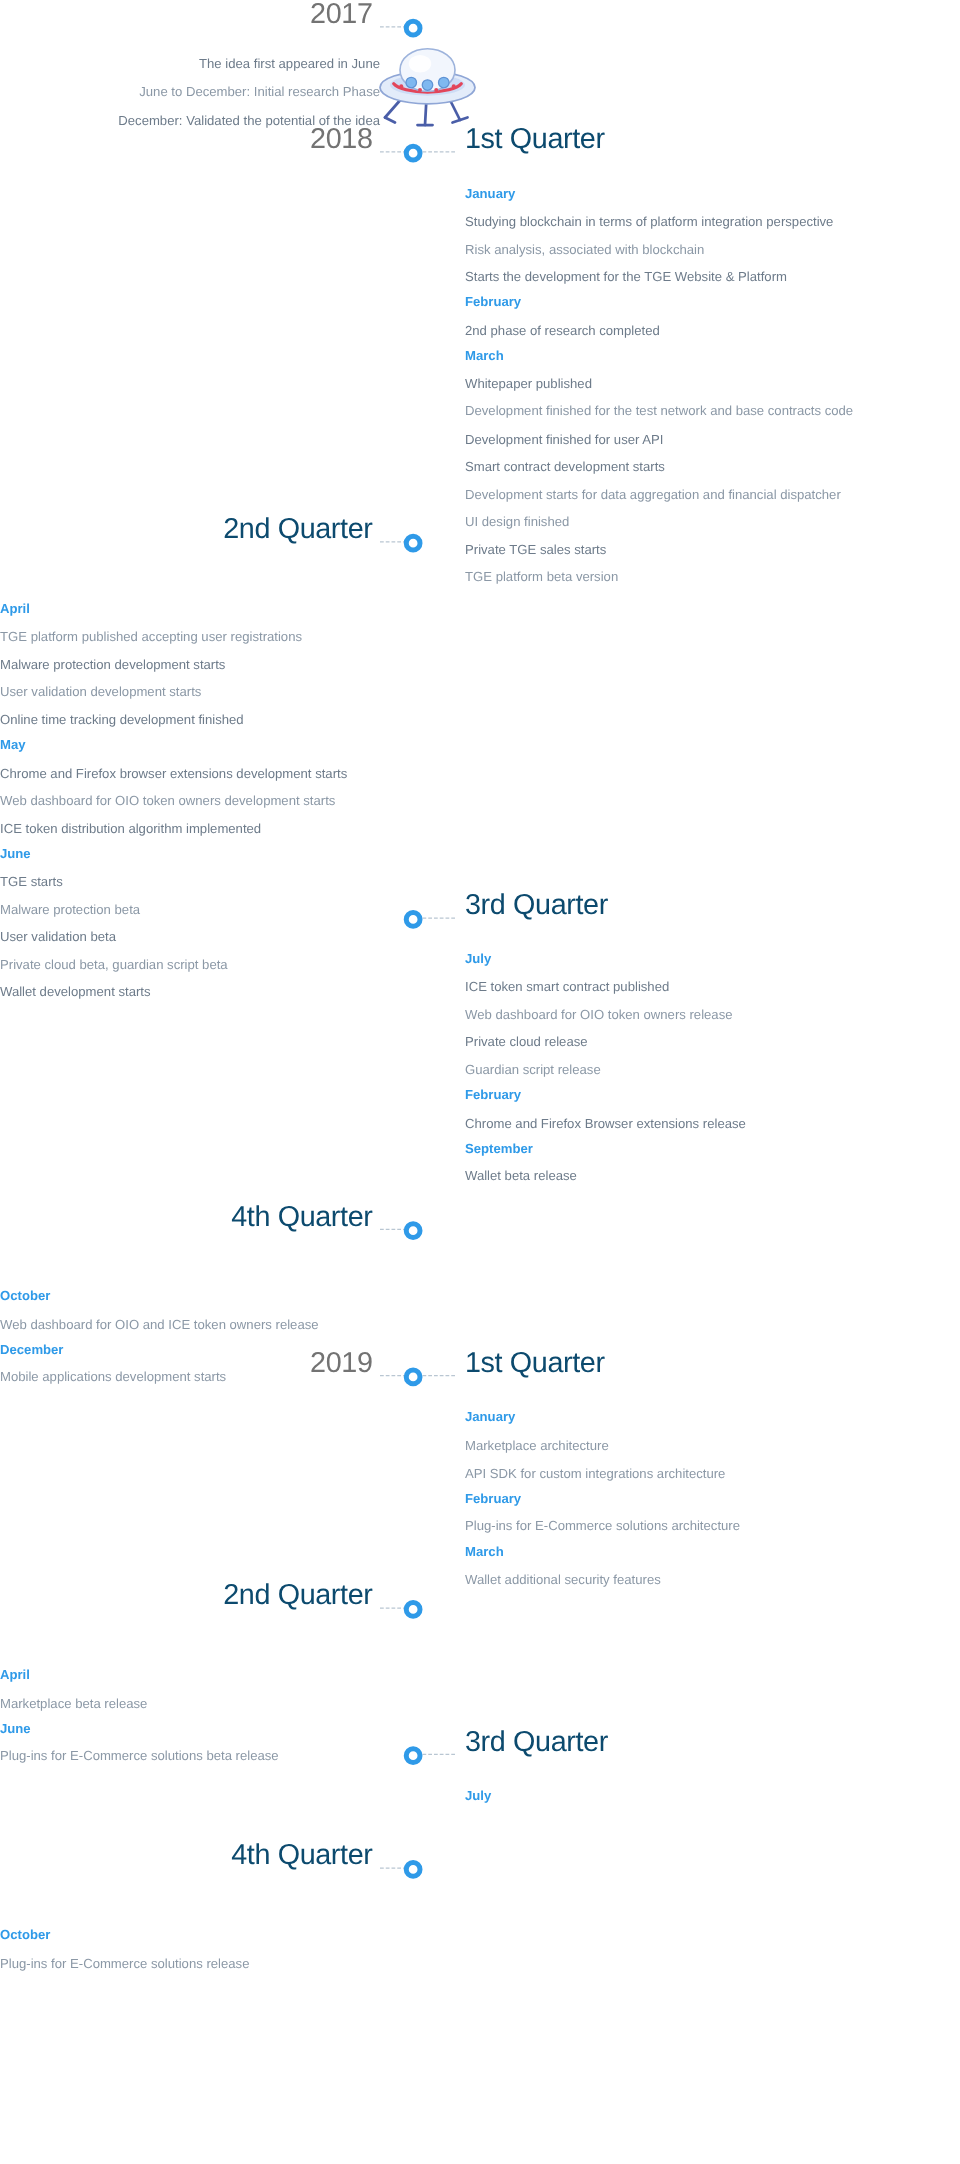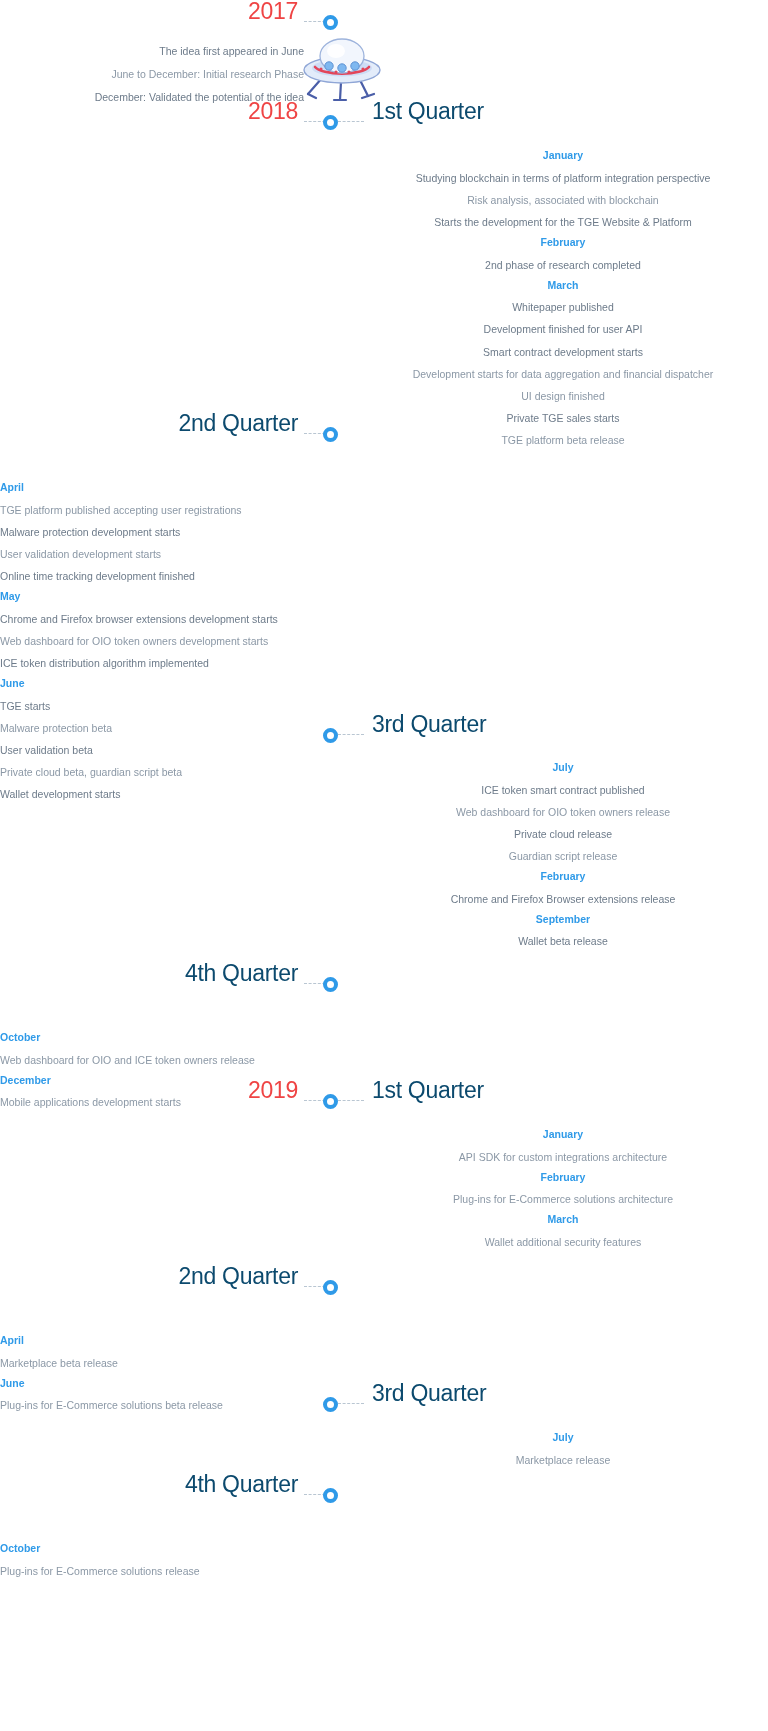--- a/index.html
+++ b/index.html
@@ -77,29 +77,29 @@
     font-weight: 400;
     color: #0c4a6e;
     letter-spacing: -0.3px;
     white-space: nowrap;
     line-height: 1;
     transform: translateY(-50%);
   }
   .node-label.left  { right: 470px; text-align: right; }
   .node-label.right { left: 372px;  text-align: left; }
 
-  .node-label.year { color: #ef4444; }
+  .node-label.year { color: #737373; }
 
   
   .content {
     position: absolute;
     width: 300px;
   }
   .content.left  { left: 0px;   text-align: left; padding-right: 16px; width: 316px; margin-top: 20px;}
-  .content.right { left: 372px; text-align: center;  width: 396px; padding-right: 14px;}
+  .content.right { left: 372px; text-align: left;  width: 396px; padding-right: 14px;}
 
   .month {
     font-size: 10.5px;
     font-weight: bold;
     color: #2f9ae8;
     line-height: 1;
     margin-bottom: 10px;
     margin-top: 6px;
   }
   .month:first-child { margin-top: 0; }
@@ -199,26 +199,27 @@
 
   <div class="content right" style="top:150px;">
     <div class="month">January</div>
     <div class="item dark">Studying blockchain in terms of platform integration perspective</div>
     <div class="item">Risk analysis, associated with blockchain</div>
     <div class="item dark">Starts the development for the TGE Website &amp; Platform</div>
     <div class="month">February</div>
     <div class="item dark">2nd phase of research completed</div>
     <div class="month">March</div>
     <div class="item dark">Whitepaper published</div>
+    <div class="item">Development finished for the test network and base contracts code</div>
     <div class="item dark">Development finished for user API</div>
     <div class="item dark">Smart contract development starts</div>
     <div class="item">Development starts for data aggregation and financial dispatcher</div>
     <div class="item">UI design finished</div>
     <div class="item dark">Private TGE sales starts</div>
-    <div class="item">TGE platform beta release</div>
+    <div class="item">TGE platform beta version</div>
   </div>
 
   <div class="node-row" style="top:434px;">
     <div class="node-label left">2nd Quarter</div>
     <div class="dash-left"></div>
     <div class="node-dot"></div>
   </div>
 
   <div class="content left" style="top:462px;">
     <div class="month">April</div>
@@ -272,20 +273,21 @@
   <div class="node-row" style="top:1101px;">
     <div class="node-label left year">2019</div>
     <div class="dash-left"></div>
     <div class="node-dot"></div>
     <div class="dash-right"></div>
     <div class="node-label right">1st Quarter</div>
   </div>
 
   <div class="content right" style="top:1129px;">
     <div class="month">January</div>
+    <div class="item">Marketplace architecture</div>
     <div class="item">API SDK for custom integrations architecture</div>
     <div class="month">February</div>
     <div class="item">Plug-ins for E-Commerce solutions architecture</div>
     <div class="month">March</div>
     <div class="item">Wallet additional security features</div>
   </div>
 
   <div class="node-row" style="top:1287px;">
     <div class="node-label left">2nd Quarter</div>
     <div class="dash-left"></div>
@@ -300,21 +302,20 @@
   </div>
 
   <div class="node-row" style="top:1404px;">
     <div class="node-dot"></div>
     <div class="dash-right"></div>
     <div class="node-label right">3rd Quarter</div>
   </div>
 
   <div class="content right" style="top:1432px;">
     <div class="month">July</div>
-    <div class="item">Marketplace release</div>
   </div>
 
   <div class="node-row" style="top:1495px;">
     <div class="node-label left">4th Quarter</div>
     <div class="dash-left"></div>
     <div class="node-dot"></div>
   </div>
 
   <div class="content left" style="top:1523px;">
     <div class="month">October</div>

